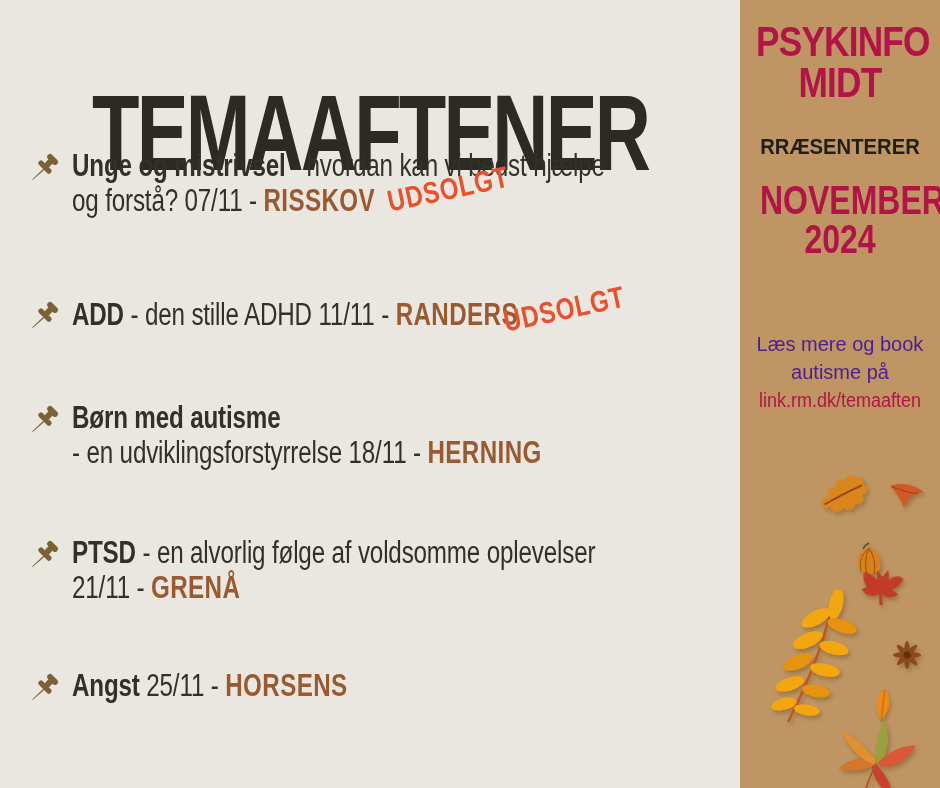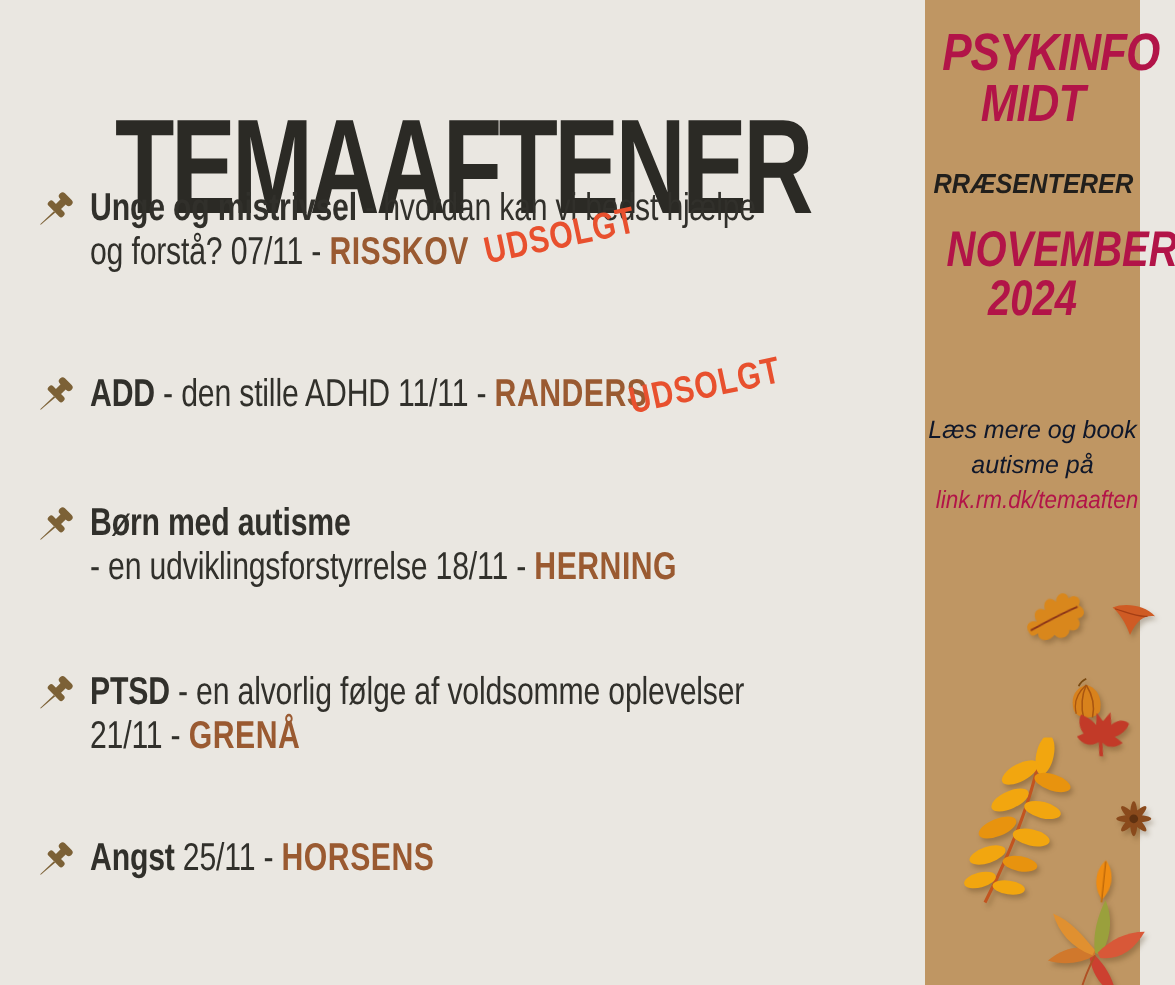--- a/index.html
+++ b/index.html
@@ -42,41 +42,41 @@
   #pin-1{top:151px;} #pin-2{top:299px;} #pin-3{top:403px;}
   #pin-4{top:538px;} #pin-5{top:671px;}
   .badge{
     position:absolute;font-size:30px;font-weight:700;letter-spacing:1px;
     color:var(--sold-out-red);white-space:nowrap;
     transform:rotate(-12deg) scaleX(0.8);transform-origin:0 50%;
   }
   #badge-1{left:388px;top:185px;}
   #badge-2{left:504px;top:305px;}
   
-  .sidebar{position:absolute;left:740px;top:0;width:172px;height:100%;
-    background:var(--sidebar-background);font-style:italic;}
+  .sidebar{position:absolute;left:740px;top:0;width:200px;height:100%;
+    background:var(--sidebar-background);}
   .brand{
     position:absolute;top:21px;left:0;width:100%;text-align:center;
     color:var(--accent-crimson);font-size:42px;font-weight:700;line-height:41px;
     letter-spacing:-1px;transform:scaleX(0.84);transform-origin:50% 0;
     white-space:nowrap;
   }
   .presents{
     position:absolute;top:132px;left:0;width:100%;text-align:center;
     color:#211f1c;font-size:22px;font-weight:700;line-height:30px;
     transform:scaleX(0.92);transform-origin:50% 0;white-space:nowrap;
   }
   .month{
     position:absolute;top:181px;left:0;width:100%;text-align:center;
     color:var(--accent-crimson);font-size:40px;font-weight:700;line-height:39px;
     transform:scaleX(0.8);transform-origin:50% 0;white-space:nowrap;
   }
   .info-text{
     position:absolute;top:330px;left:0;width:100%;text-align:center;
-    color:#0f172a;font-size:20px;line-height:28px;
+    color:#4c1d95;font-size:20px;line-height:28px;
   }
   .booking-link{
     position:absolute;top:387px;left:0;width:100%;text-align:center;
     color:var(--accent-crimson);font-size:20px;line-height:26px;
     transform:scaleX(0.9);transform-origin:50% 0;white-space:nowrap;
     cursor:pointer;
   }
   
   .leaves{position:absolute;left:0;top:440px;width:200px;height:348px;overflow:hidden;}
   .leaf{position:absolute;filter:drop-shadow(2px 3px 2px rgba(60,35,5,0.28));}

